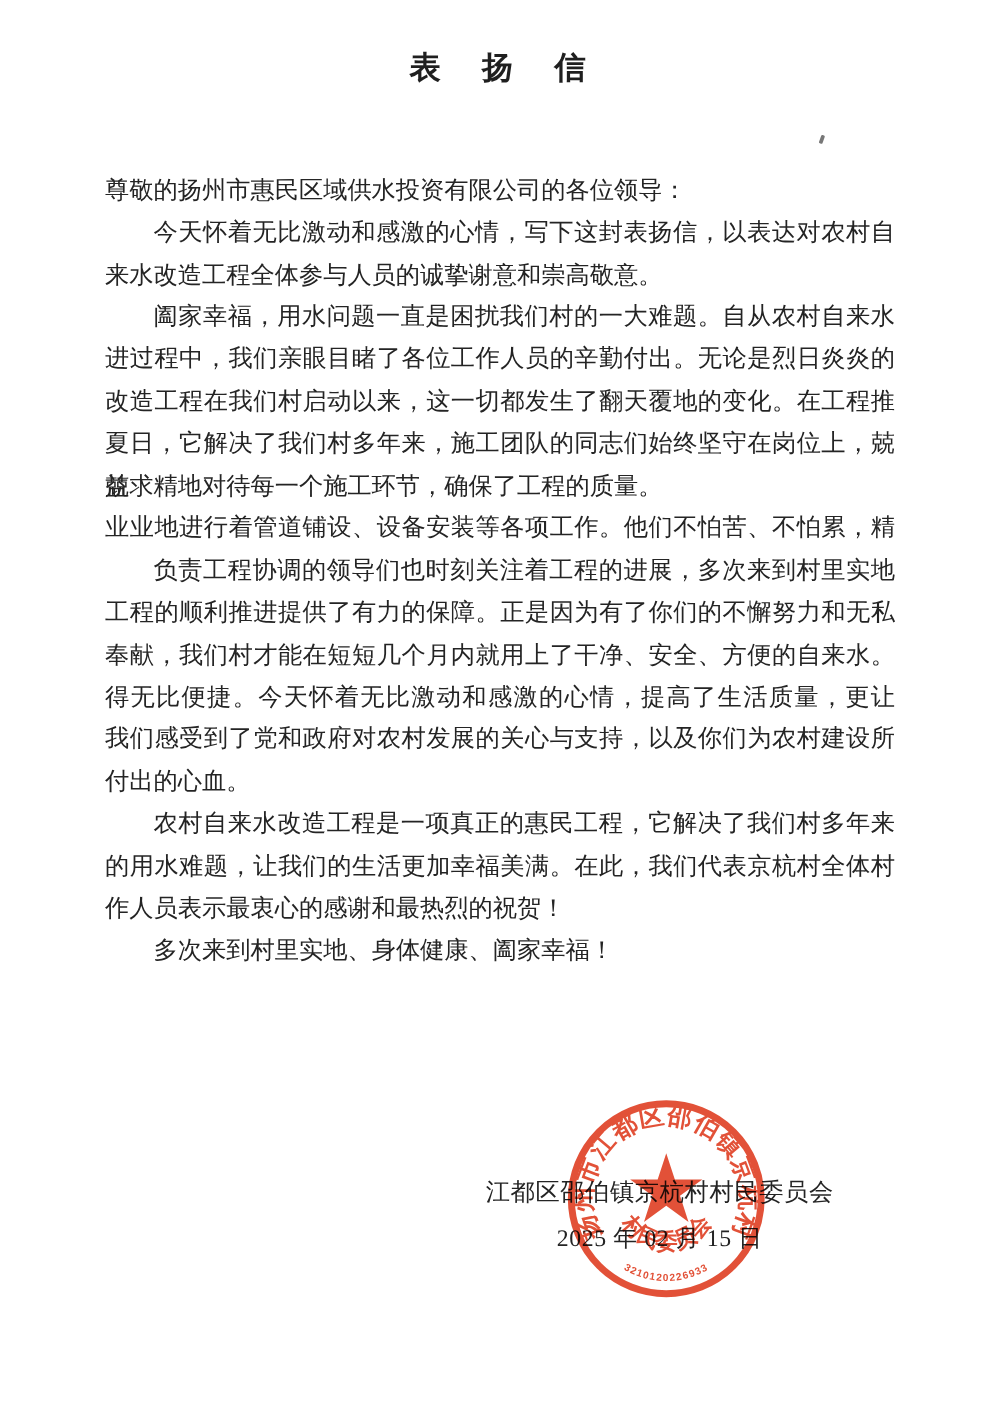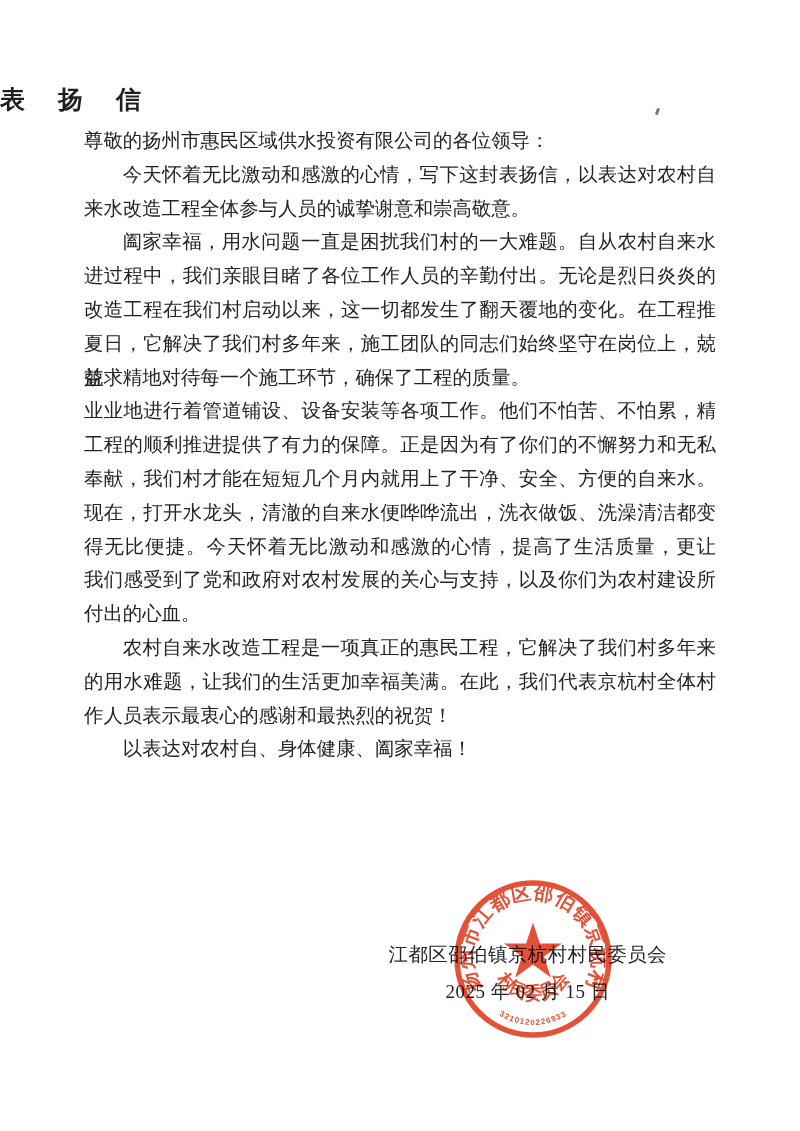--- a/index.html
+++ b/index.html
@@ -8,31 +8,32 @@
     background:#ffffff;
     font-family:"Liberation Serif","DejaVu Serif",serif;
     color:#262626;
     position:relative;
     overflow:hidden;
   }
   .page { position:absolute; inset:0; background:#ffffff; }
 
   .letter-title {
     margin:0;
-    padding-top:85px;
+    padding-top:40px;
+    text-align:center;
     font-size:25px;
     font-weight:600;
     letter-spacing:4px;
     line-height:30px;
     color:#1f1f1f;
   }
 
   .body-wrap {
     position:absolute;
-    left:84px; top:124px;
+    left:84px; top:136px;
     width:632px;
   }
   .line {
     font-size:19.4px;
     line-height:33.8px;
     height:33.8px;
     white-space:normal;
     text-align:justify;
     text-align-last:justify;
     color:#242424;
@@ -115,30 +116,30 @@
   <div class="body-wrap" id="body-lines">
       <div class="line last">尊敬的扬州市惠民区域供水投资有限公司的各位领导：</div>
       <div class="line indent">今天怀着无比激动和感激的心情，写下这封表扬信，以表达对农村自</div>
       <div class="line last">来水改造工程全体参与人员的诚挚谢意和崇高敬意。</div>
       <div class="line indent">阖家幸福，用水问题一直是困扰我们村的一大难题。自从农村自来水</div>
       <div class="line">进过程中，我们亲眼目睹了各位工作人员的辛勤付出。无论是烈日炎炎的</div>
       <div class="line">改造工程在我们村启动以来，这一切都发生了翻天覆地的变化。在工程推</div>
       <div class="line">夏日，它解决了我们村多年来，施工团队的同志们始终坚守在岗位上，兢兢</div>
       <div class="line last">益求精地对待每一个施工环节，确保了工程的质量。</div>
       <div class="line">业业地进行着管道铺设、设备安装等各项工作。他们不怕苦、不怕累，精</div>
+      <div class="line indent">负责工程协调的领导们也时刻关注着工程的进展，多次来到村里实地</div>
       <div class="line">工程的顺利推进提供了有力的保障。正是因为有了你们的不懈努力和无私</div>
       <div class="line">奉献，我们村才能在短短几个月内就用上了干净、安全、方便的自来水。</div>
-      <div class="line">现在，打开水龙头，清澈的自来水便哗哗流出，洗衣做饭、洗澡清洁都变</div>
       <div class="line">得无比便捷。今天怀着无比激动和感激的心情，提高了生活质量，更让</div>
       <div class="line">我们感受到了党和政府对农村发展的关心与支持，以及你们为农村建设所</div>
       <div class="line last">付出的心血。</div>
       <div class="line indent">农村自来水改造工程是一项真正的惠民工程，它解决了我们村多年来</div>
       <div class="line">的用水难题，让我们的生活更加幸福美满。在此，我们代表京杭村全体村</div>
       <div class="line last">作人员表示最衷心的感谢和最热烈的祝贺！</div>
-      <div class="line indent last">以表达对农村自、身体健康、阖家幸福！</div>
+      <div class="line indent last">多次来到村里实地、身体健康、阖家幸福！</div>
     </div>
 
   <div class="signature-block">
     <div class="sig-name">江都区邵伯镇京杭村村民委员会</div>
     <div class="sig-date">2025 年 02 月 15 日</div>
   </div>
 
   <svg class="seal-svg" viewBox="0 0 160 160" aria-hidden="true">
     <defs>
       <path id="arcTop" d="M 28.9 109.5 A 59 59 0 1 1 131.1 109.5"></path>

